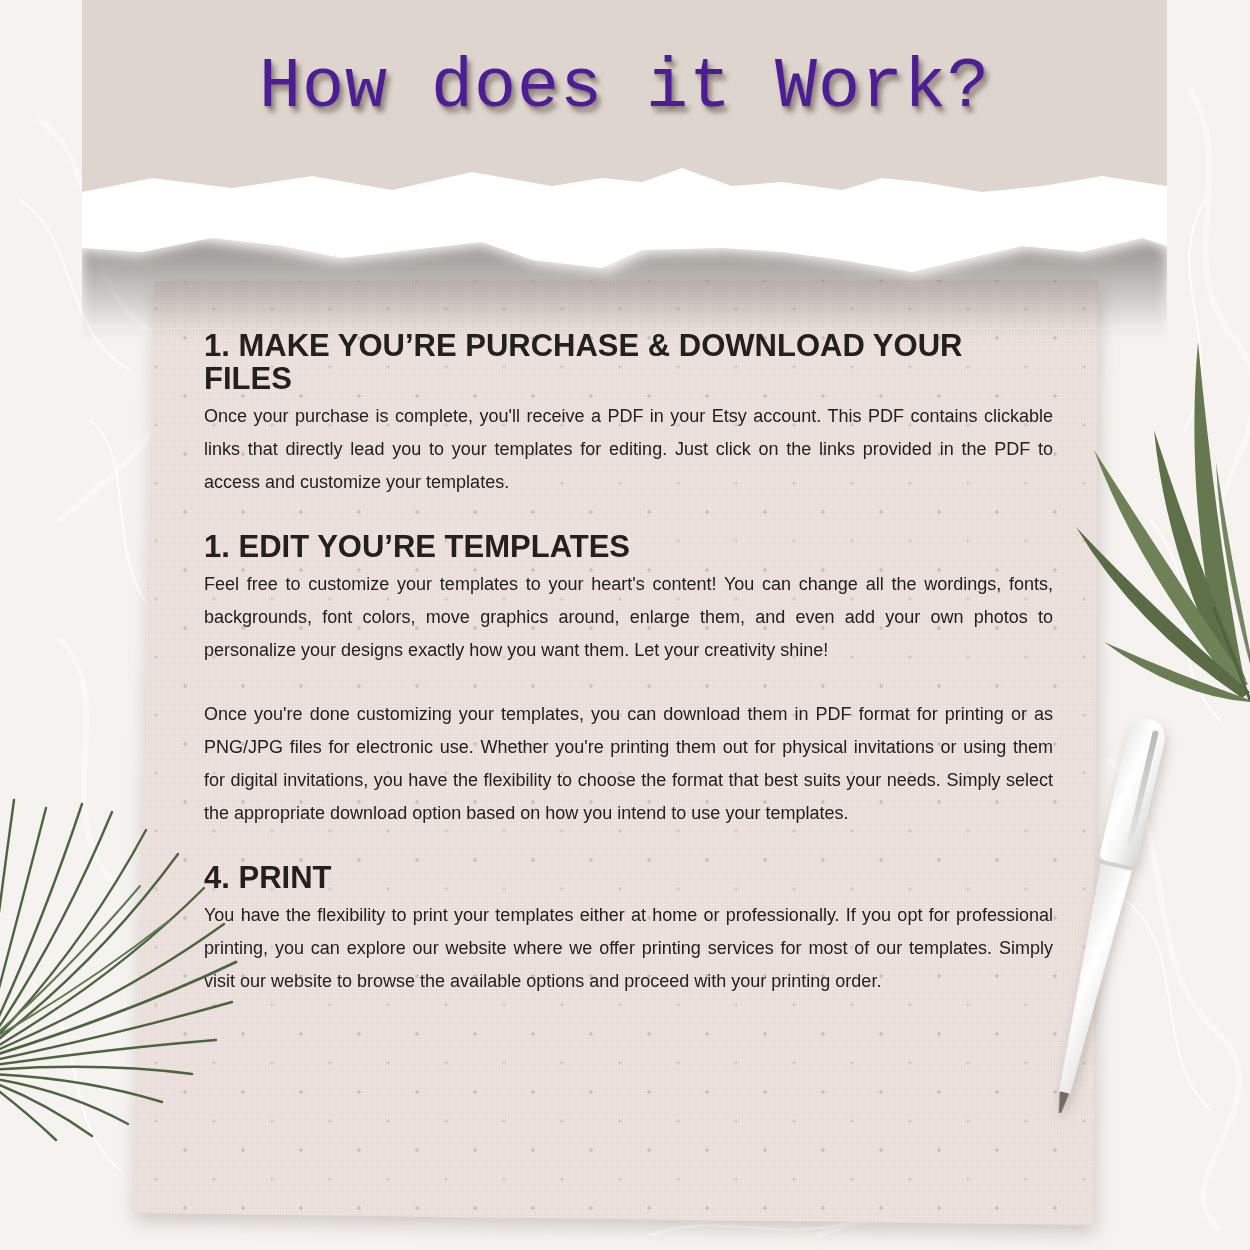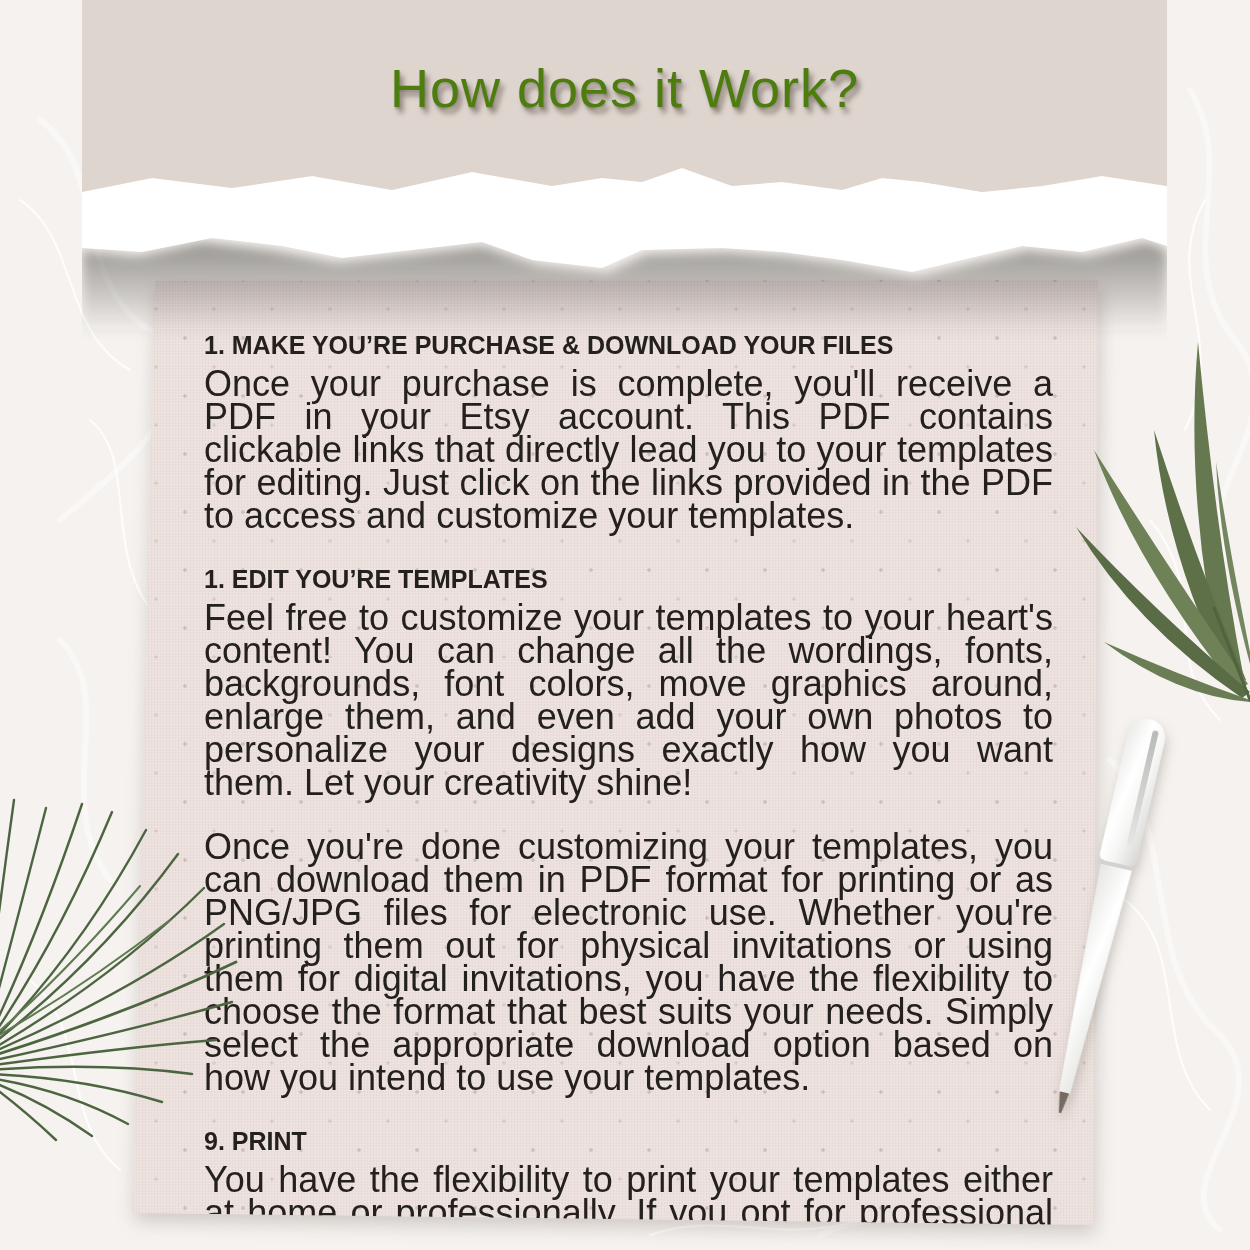--- a/index.html
+++ b/index.html
@@ -7,23 +7,23 @@
     width:1250px;height:1250px;position:relative;overflow:hidden;
     background:#f5f2ef;
     font-family:"Liberation Sans", sans-serif;
   }
   
   .bg-texture{position:absolute;inset:0;z-index:0;}
   
   .header-band{position:absolute;left:82px;top:0;width:1085px;height:340px;z-index:3;pointer-events:none;}
   .page-title{
     position:absolute;left:82px;top:42px;width:1085px;z-index:4;
-    text-align:center;color:#4d7c0f;
-    font-family:Liberation Sans, sans-serif;font-weight:normal;
-    font-size:54px;line-height:92px;letter-spacing:1px;
+    text-align:center;color:#4c1d95;
+    font-family:Liberation Mono, monospace;font-weight:normal;
+    font-size:70px;line-height:92px;letter-spacing:1px;
     text-shadow:4px 6px 5px rgba(85,72,63,.55), 1px 2px 2px rgba(85,72,63,.35);
   }
   
   .card-wrap{position:absolute;left:130px;top:275px;width:975px;height:955px;z-index:1;
     filter:drop-shadow(2px 8px 9px rgba(110,96,88,.28));}
   .card{
     position:absolute;inset:0;
     clip-path:polygon(25px 6px, 968px 5px, 963px 950px, 3px 938px);
     background-color:#ebe0dc;
     background-image:
@@ -32,25 +32,25 @@
       repeating-linear-gradient(0deg, rgba(255,255,255,.16) 0 1px, transparent 1px 3px),
       repeating-linear-gradient(90deg, rgba(196,168,158,.10) 0 1px, transparent 1px 3px);
     background-size:58px 58px, 58px 58px, 3px 3px, 3px 3px;
     background-position:26px 34px, 55px 63px, 0 0, 0 0;
     box-sizing:border-box;
     padding:54px 52px 0 74px;
     color:#23201e;
   }
   .section h3{
     margin:0 0 5px 0;
-    font-size:25px;line-height:33px;font-weight:bold;letter-spacing:0;
+    font-size:31px;line-height:33px;font-weight:bold;letter-spacing:0;
   }
   .section p{
     margin:0 0 31px 0;
-    font-size:36px;line-height:33px;
+    font-size:18px;line-height:33px;
     text-align:justify;
   }
   
   .leaves-right{position:absolute;right:0;top:312px;width:182px;height:390px;z-index:2;}
   .palm-frond{position:absolute;left:0;top:790px;width:240px;height:352px;z-index:2;}
   
   .pen{position:absolute;left:1086px;top:714px;width:38px;height:404px;z-index:5;
     transform:rotate(13deg);transform-origin:50% 50%;
     filter:drop-shadow(3px 6px 6px rgba(110,95,85,.30));}
   .pen-cap{position:absolute;top:0;left:0;width:38px;height:148px;
@@ -99,21 +99,21 @@
       <p>Once your purchase is complete, you'll receive a PDF in your Etsy account. This PDF contains clickable links that directly lead you to your templates for editing. Just click on the links provided in the PDF to access and customize your templates.</p>
     </div>
     <div class="section">
       <h3>1. EDIT YOU’RE TEMPLATES</h3>
       <p>Feel free to customize your templates to your heart's content! You can change all the wordings, fonts, backgrounds, font colors, move graphics around, enlarge them, and even add your own photos to personalize your designs exactly how you want them. Let your creativity shine!</p>
     </div>
     <div class="section">
       <p>Once you're done customizing your templates, you can download them in PDF format for printing or as PNG/JPG files for electronic use. Whether you're printing them out for physical invitations or using them for digital invitations, you have the flexibility to choose the format that best suits your needs. Simply select the appropriate download option based on how you intend to use your templates.</p>
     </div>
     <div class="section">
-      <h3>9. PRINT</h3>
+      <h3>4. PRINT</h3>
       <p>You have the flexibility to print your templates either at home or professionally. If you opt for professional printing, you can explore our website where we offer printing services for most of our templates. Simply visit our website to browse the available options and proceed with your printing order.</p>
     </div>
 
   </div>
 </div>
 
 <svg class="leaves-right" width="182" height="390" viewBox="0 0 182 390">
   <g>
     <path d="M175,362 Q148,220 130,30 Q116,190 156,366 Z" fill="#66784f"></path>
     <path d="M178,368 Q128,248 86,118 Q98,242 162,372 Z" fill="#5d7048"></path>

